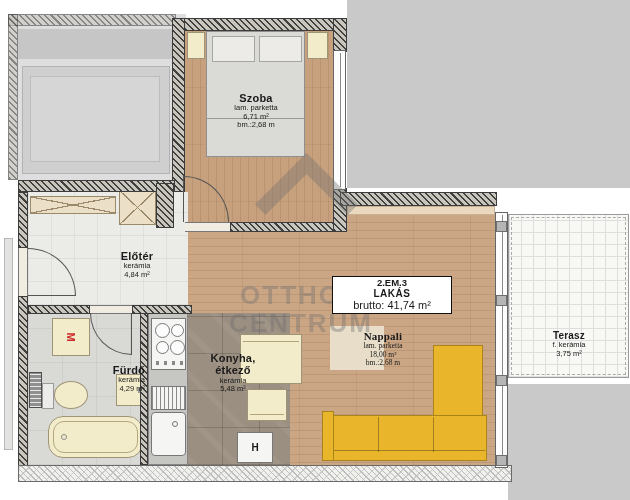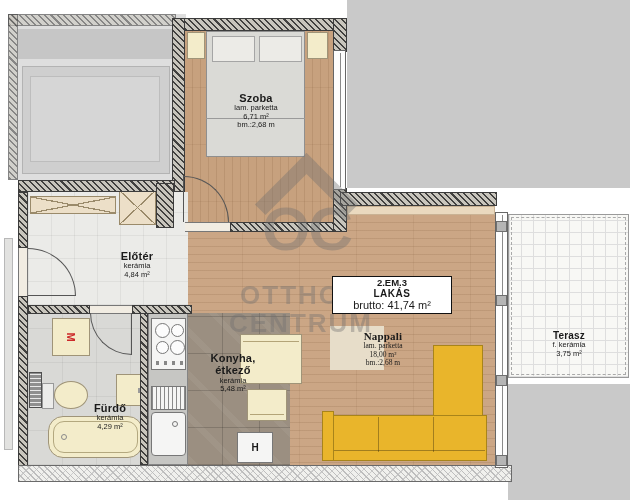--- a/index.html
+++ b/index.html
@@ -200,21 +200,20 @@
 
   <div class="abs gap" style="left:90px;top:305px;width:42px;height:9px;"></div>
   <div class="abs arc-bl" style="left:90px;top:313px;width:42px;height:42px;"></div>
   <div class="abs leaf" style="left:131px;top:313px;width:1px;height:42px;"></div>
 
   <div class="abs" style="left:4px;top:238px;width:9px;height:212px;background:#e2e2e0;border:1px solid #b8b8b8;box-sizing:border-box;"></div>
 
   <div class="wm" style="left:270px;top:168px;">
     <div class="wm-roof"></div>
   </div>
-  <div class="wm wm-oc" style="left:262px;top:198px;">OC</div>
   <div class="wm wm-txt" style="left:235px;top:282px;width:132px;">OTTHON</div>
   <div class="wm wm-txt" style="left:228px;top:310px;width:146px;">CENTRUM</div>
 
   <div class="room-label" style="left:256px;top:92px;width:90px;">
     <div class="rn">Szoba</div>
     <div class="rs">lam. parketta</div>
     <div class="rs">6,71 m²</div>
     <div class="rs">bm.:2,68 m</div>
   </div>
 
@@ -237,21 +236,21 @@
     <div class="rs">bm.:2,68 m</div>
   </div>
 
   <div class="room-label" style="left:233px;top:352px;width:80px;">
     <div class="rn">Konyha,</div>
     <div class="rn">étkező</div>
     <div class="rs">kerámia</div>
     <div class="rs">5,48 m²</div>
   </div>
 
-  <div class="room-label" style="left:110px;top:402px;width:70px;">
+  <div class="room-label" style="left:110px;top:364px;width:70px;text-align:right;">
     <div class="rn">Fürdő</div>
     <div class="rs">kerámia</div>
     <div class="rs">4,29 m²</div>
   </div>
 
   <div class="room-label" style="left:569px;top:330px;width:80px;">
     <div class="rn rn-sm">Terasz</div>
     <div class="rs">f. kerámia</div>
     <div class="rs">3,75 m²</div>
   </div>

